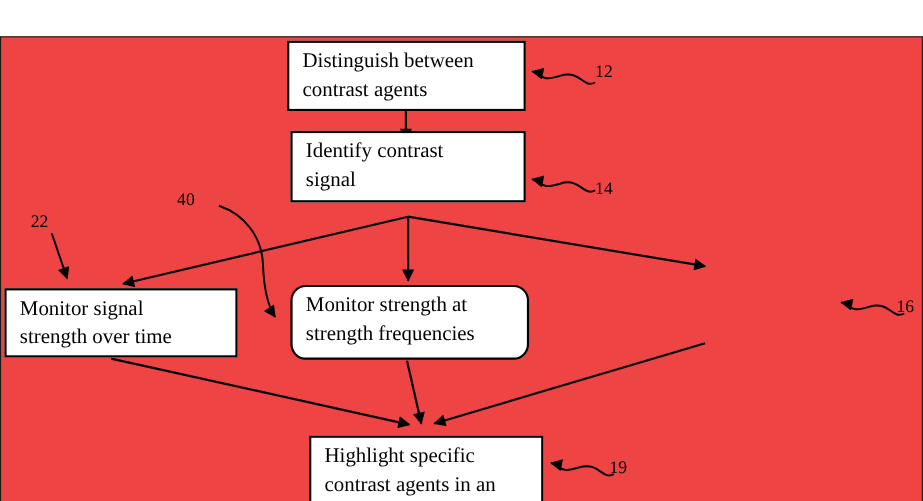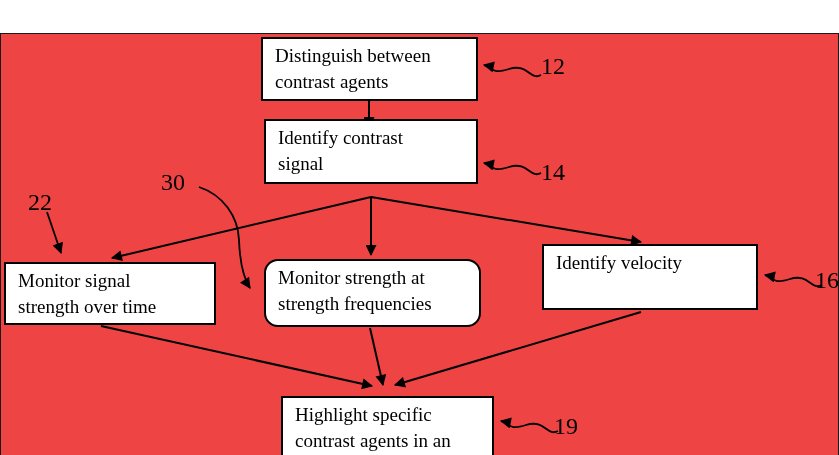--- a/index.html
+++ b/index.html
@@ -23,21 +23,21 @@
     border:2px solid #000;
     background:#ffffff;
     padding:4px 6px 4px 12px;
     font-size:19px;
     line-height:26px;
     white-space:nowrap;
   }
   .fc-box .ln { display:block; }
   .ref-label {
     position:absolute;
-    font-size:24px;
+    font-size:16px;
     line-height:22px;
   }
   
   #box-distinguish       { left:260px; top:3px;   width:217px; height:64px; }
   #box-identify-agents   { left:263px; top:85px;  width:214px; height:65px; }
   #box-monitor-signal    { left:3px;   top:228px; width:212px; height:63px; }
   #box-monitor-freq      { left:263px; top:225px; width:217px; height:68px;border-radius:14px; }
   #box-identify-velocity { left:541px; top:210px; width:216px; height:66px; }
   #box-highlight         { left:280px; top:362px; width:213px; height:93px; }
   
@@ -89,30 +89,27 @@
   <div class="fc-box" id="box-monitor-signal">
     <span class="ln">Monitor signal</span>
     <span class="ln">strength over time</span>
   </div>
 
   <div class="fc-box" id="box-monitor-freq">
     <span class="ln">Monitor strength at</span>
     <span class="ln">strength frequencies</span>
   </div>
 
-  <div class="fc-box" id="box-identify-velocity">
-    <span class="ln">Identify velocity</span>
-  </div>
 
   <div class="fc-box" id="box-highlight">
     <span class="ln">Highlight specific</span>
     <span class="ln">contrast agents in an</span>
     <span class="ln">image</span>
   </div>
 
   <div class="ref-label" id="ref-12">12</div>
   <div class="ref-label" id="ref-14">14</div>
   <div class="ref-label" id="ref-16">16</div>
   <div class="ref-label" id="ref-18">19</div>
-  <div class="ref-label" id="ref-20">30</div>
+  <div class="ref-label" id="ref-20">40</div>
   <div class="ref-label" id="ref-22">22</div>
 
 </div>
 
 </body></html>

